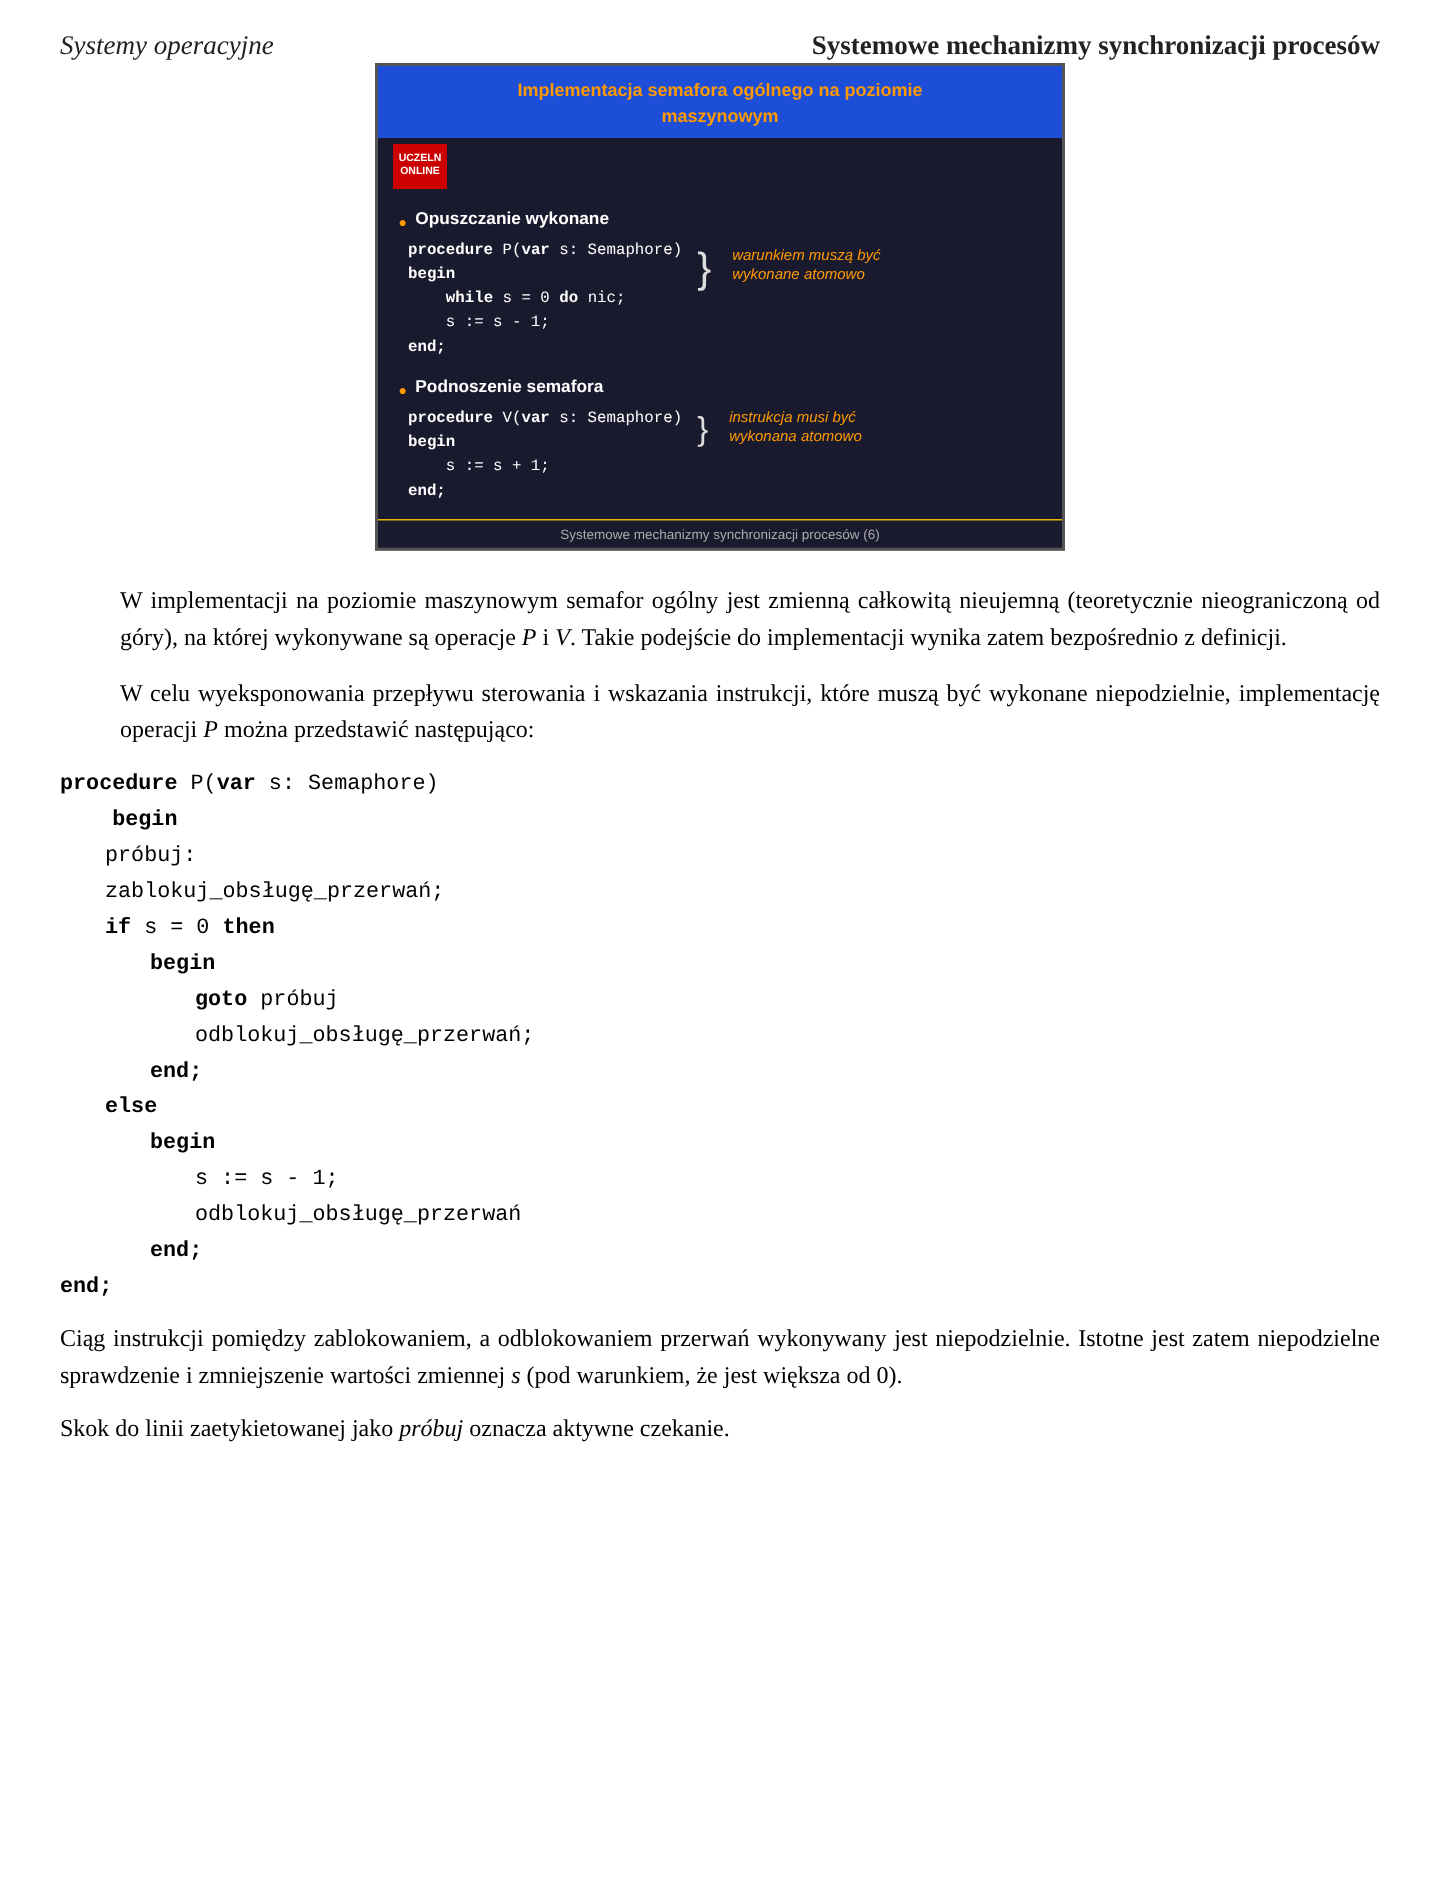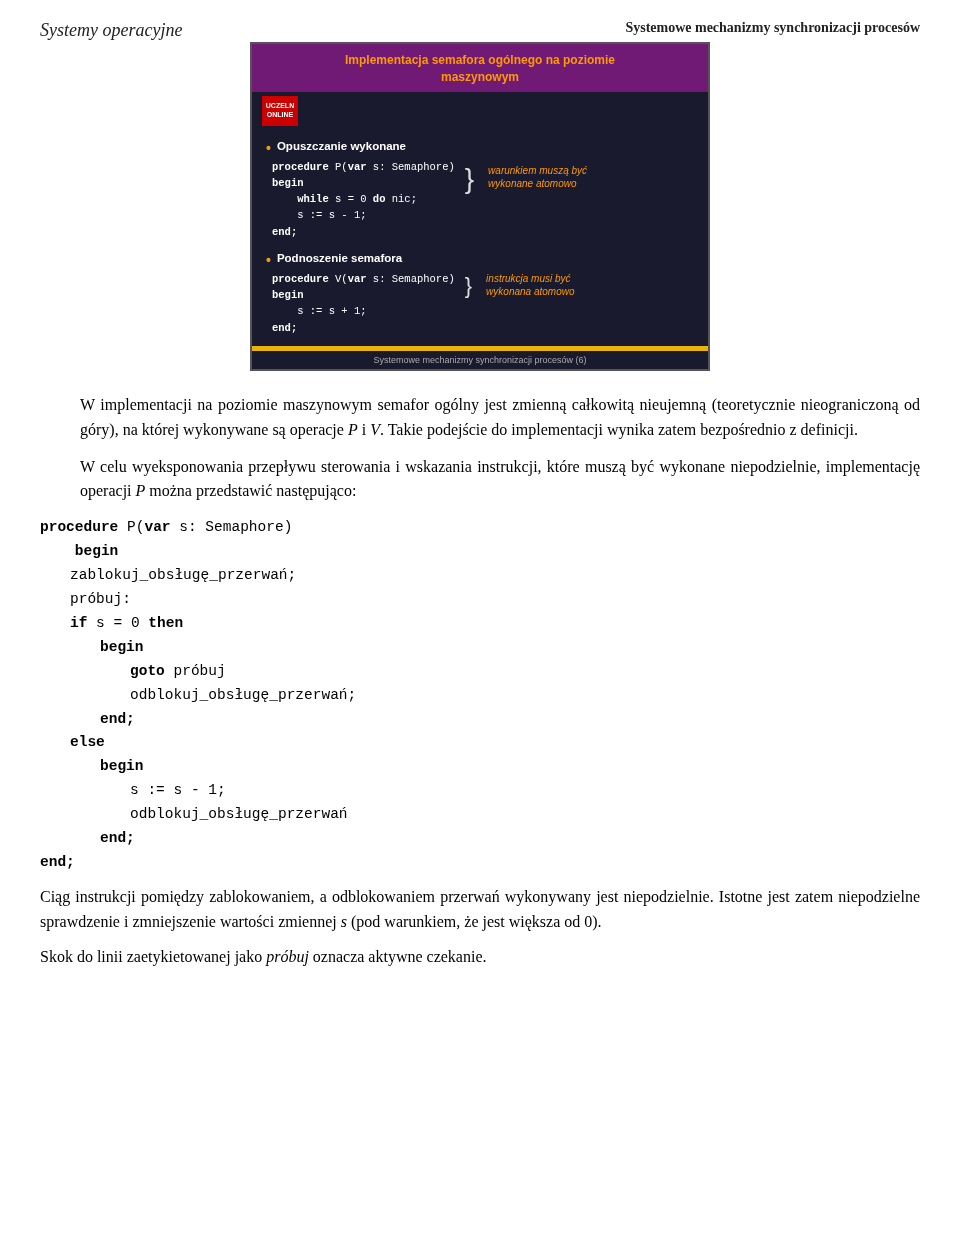--- a/index.html
+++ b/index.html
@@ -20,21 +20,21 @@
       margin-bottom: 1px;
     }
 
     .header-left {
       font-size: 18px;
       font-style: italic;
       color: #222;
     }
 
     .header-right {
-      font-size: 14px;
+      font-size: 18px;
       font-weight: bold;
       color: #222;
       text-align: right;
       max-width: 560px;
     }
 
     .slide-container {
       display: flex;
       justify-content: center;
       margin-bottom: 22px;
@@ -44,21 +44,21 @@
       width: 460px;
       background: #1a1a2e;
       border: 2px solid #555;
       padding: 0;
       font-family: Arial, sans-serif;
       font-size: 11px;
       color: #fff;
     }
 
     .slide-title {
-      background: #701a75;
+      background: #1d4ed8;
       text-align: center;
       padding: 8px 10px 6px 10px;
       color: #ff9900;
       font-weight: bold;
       font-size: 12px;
       line-height: 1.4;
     }
 
     .slide-logo-row {
       display: flex;
@@ -129,21 +129,21 @@
       align-items: flex-start;
       gap: 10px;
     }
 
     .slide-footer {
       background: #1a1a2e;
       text-align: center;
       color: #aaa;
       font-size: 9px;
       padding: 4px;
-      border-top: 5px solid #eab308;
+      border-top: 1px solid #eab308;
     }
 
     .main-text {
       font-size: 16px;
       line-height: 1.55;
       text-align: justify;
       margin-bottom: 12px;
       margin-left: 40px;
     }
 
@@ -239,22 +239,22 @@
   W implementacji na poziomie maszynowym semafor ogólny jest zmienną całkowitą nieujemną (teoretycznie nieograniczoną od góry), na której wykonywane są operacje <em>P</em> i <em>V</em>. Takie podejście do implementacji wynika zatem bezpośrednio z definicji.
 </div>
 
 <div class="main-text">
   W celu wyeksponowania przepływu sterowania i wskazania instrukcji, które muszą być wykonane niepodzielnie, implementację operacji <em>P</em> można przedstawić następująco:
 </div>
 
 <div class="code-block">
   <div><span class="kw">procedure</span> P(<span class="kw">var</span> s: Semaphore)</div>
   <div><span class="kw">&nbsp;&nbsp;&nbsp;&nbsp;begin</span></div>
+  <div class="indent1">próbuj:</div>
   <div class="indent1">zablokuj_obsługę_przerwań;</div>
-  <div class="indent1">próbuj:</div>
   <div class="indent1"><span class="kw">if</span> s = 0 <span class="kw">then</span></div>
   <div class="indent2"><span class="kw">begin</span></div>
   <div class="indent3"><span class="kw">goto</span> próbuj</div>
   <div class="indent3">odblokuj_obsługę_przerwań;</div>
   <div class="indent2"><span class="kw">end;</span></div>
   <div class="indent1"><span class="kw">else</span></div>
   <div class="indent2"><span class="kw">begin</span></div>
   <div class="indent3">s := s - 1;</div>
   <div class="indent3">odblokuj_obsługę_przerwań</div>
   <div class="indent2"><span class="kw">end;</span></div>

